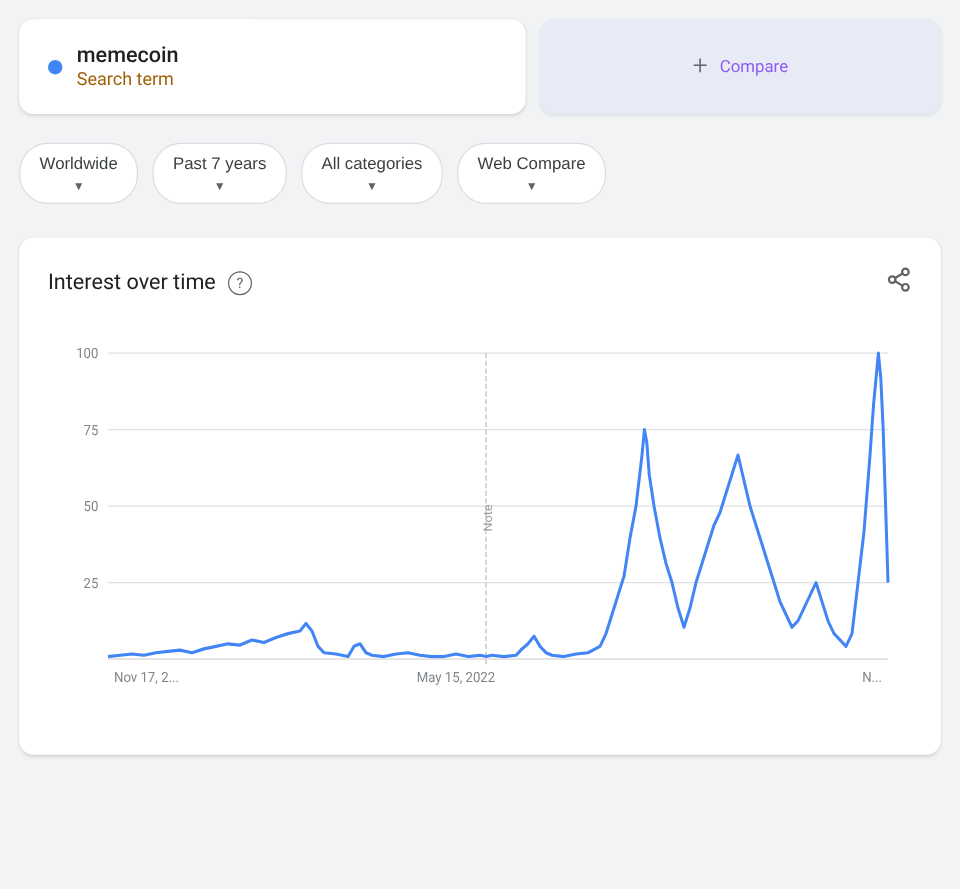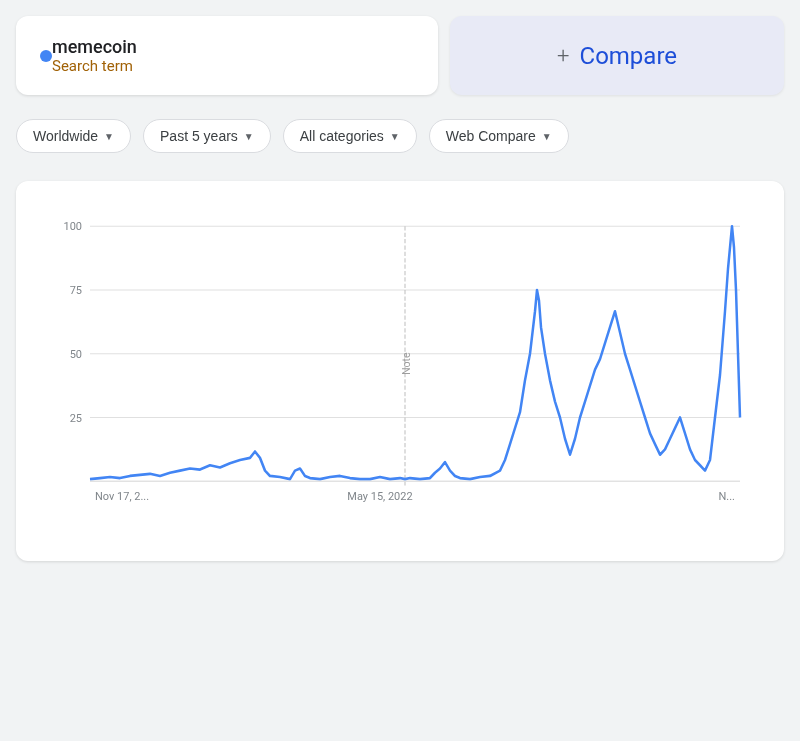--- a/index.html
+++ b/index.html
@@ -18,20 +18,21 @@
       margin-bottom: 16px;
     }
 
     .search-term-card {
       background: #fff;
       border-radius: 12px;
       padding: 20px 24px;
       flex: 1;
       display: flex;
       align-items: center;
+      gap: 12px;
       box-shadow: 0 1px 3px rgba(0,0,0,0.12);
     }
 
     .search-term-dot {
       width: 12px;
       height: 12px;
       border-radius: 50%;
       background: #4285f4;
       flex-shrink: 0;
     }
@@ -65,22 +66,22 @@
       box-shadow: 0 1px 3px rgba(0,0,0,0.08);
     }
 
     .compare-plus {
       font-size: 22px;
       color: #5f6368;
       font-weight: 300;
     }
 
     .compare-text {
-      font-size: 24px;
-      color: #1d4ed8;
+      font-size: 14px;
+      color: #8b5cf6;
       font-weight: 400;
     }
 
     
     .filter-bar {
       display: flex;
       gap: 12px;
       margin-bottom: 20px;
       padding: 8px 0;
     }
@@ -90,20 +91,21 @@
       border: 1px solid #dadce0;
       border-radius: 24px;
       padding: 8px 16px;
       font-size: 14px;
       color: #3c4043;
       cursor: pointer;
       display: flex;
       align-items: center;
       gap: 6px;
       white-space: nowrap;
+      flex-direction: column;
     }
 
     .dropdown-arrow {
       font-size: 10px;
       color: #5f6368;
     }
 
     
     .chart-card {
       background: #fff;
@@ -179,34 +181,52 @@
     <span class="compare-text">Compare</span>
   </div>
 </div>
 
 <div class="filter-bar">
   <button class="filter-btn">
     <span>Worldwide</span>
     <span class="dropdown-arrow">▼</span>
   </button>
   <button class="filter-btn">
-    <span>Past 5 years</span>
+    <span>Past 7 years</span>
     <span class="dropdown-arrow">▼</span>
   </button>
   <button class="filter-btn">
     <span>All categories</span>
     <span class="dropdown-arrow">▼</span>
   </button>
   <button class="filter-btn">
     <span>Web Compare</span>
     <span class="dropdown-arrow">▼</span>
   </button>
 </div>
 
 <div class="chart-card">
+  <div class="chart-header">
+    <div class="chart-title-row">
+      <span class="chart-title">Interest over time</span>
+      <div class="help-icon">
+        <span>?</span>
+      </div>
+    </div>
+    <div class="share-icon">
+      
+      <svg width="22" height="22" viewBox="0 0 24 24" fill="none" stroke="#5f6368" stroke-width="2" stroke-linecap="round" stroke-linejoin="round">
+        <circle cx="18" cy="5" r="3"></circle>
+        <circle cx="6" cy="12" r="3"></circle>
+        <circle cx="18" cy="19" r="3"></circle>
+        <line x1="8.59" y1="13.51" x2="15.42" y2="17.49"></line>
+        <line x1="15.41" y1="6.51" x2="8.59" y2="10.49"></line>
+      </svg>
+    </div>
+  </div>
 
   <div class="chart-area">
     <svg class="chart-svg" viewBox="0 0 720 320" preserveAspectRatio="none">
 
       <line x1="50" y1="20" x2="700" y2="20" stroke="#e0e0e0" stroke-width="1"></line>
       <line x1="50" y1="80" x2="700" y2="80" stroke="#e0e0e0" stroke-width="1"></line>
       <line x1="50" y1="140" x2="700" y2="140" stroke="#e0e0e0" stroke-width="1"></line>
       <line x1="50" y1="200" x2="700" y2="200" stroke="#e0e0e0" stroke-width="1"></line>
       <line x1="50" y1="260" x2="700" y2="260" stroke="#e0e0e0" stroke-width="1"></line>
 

